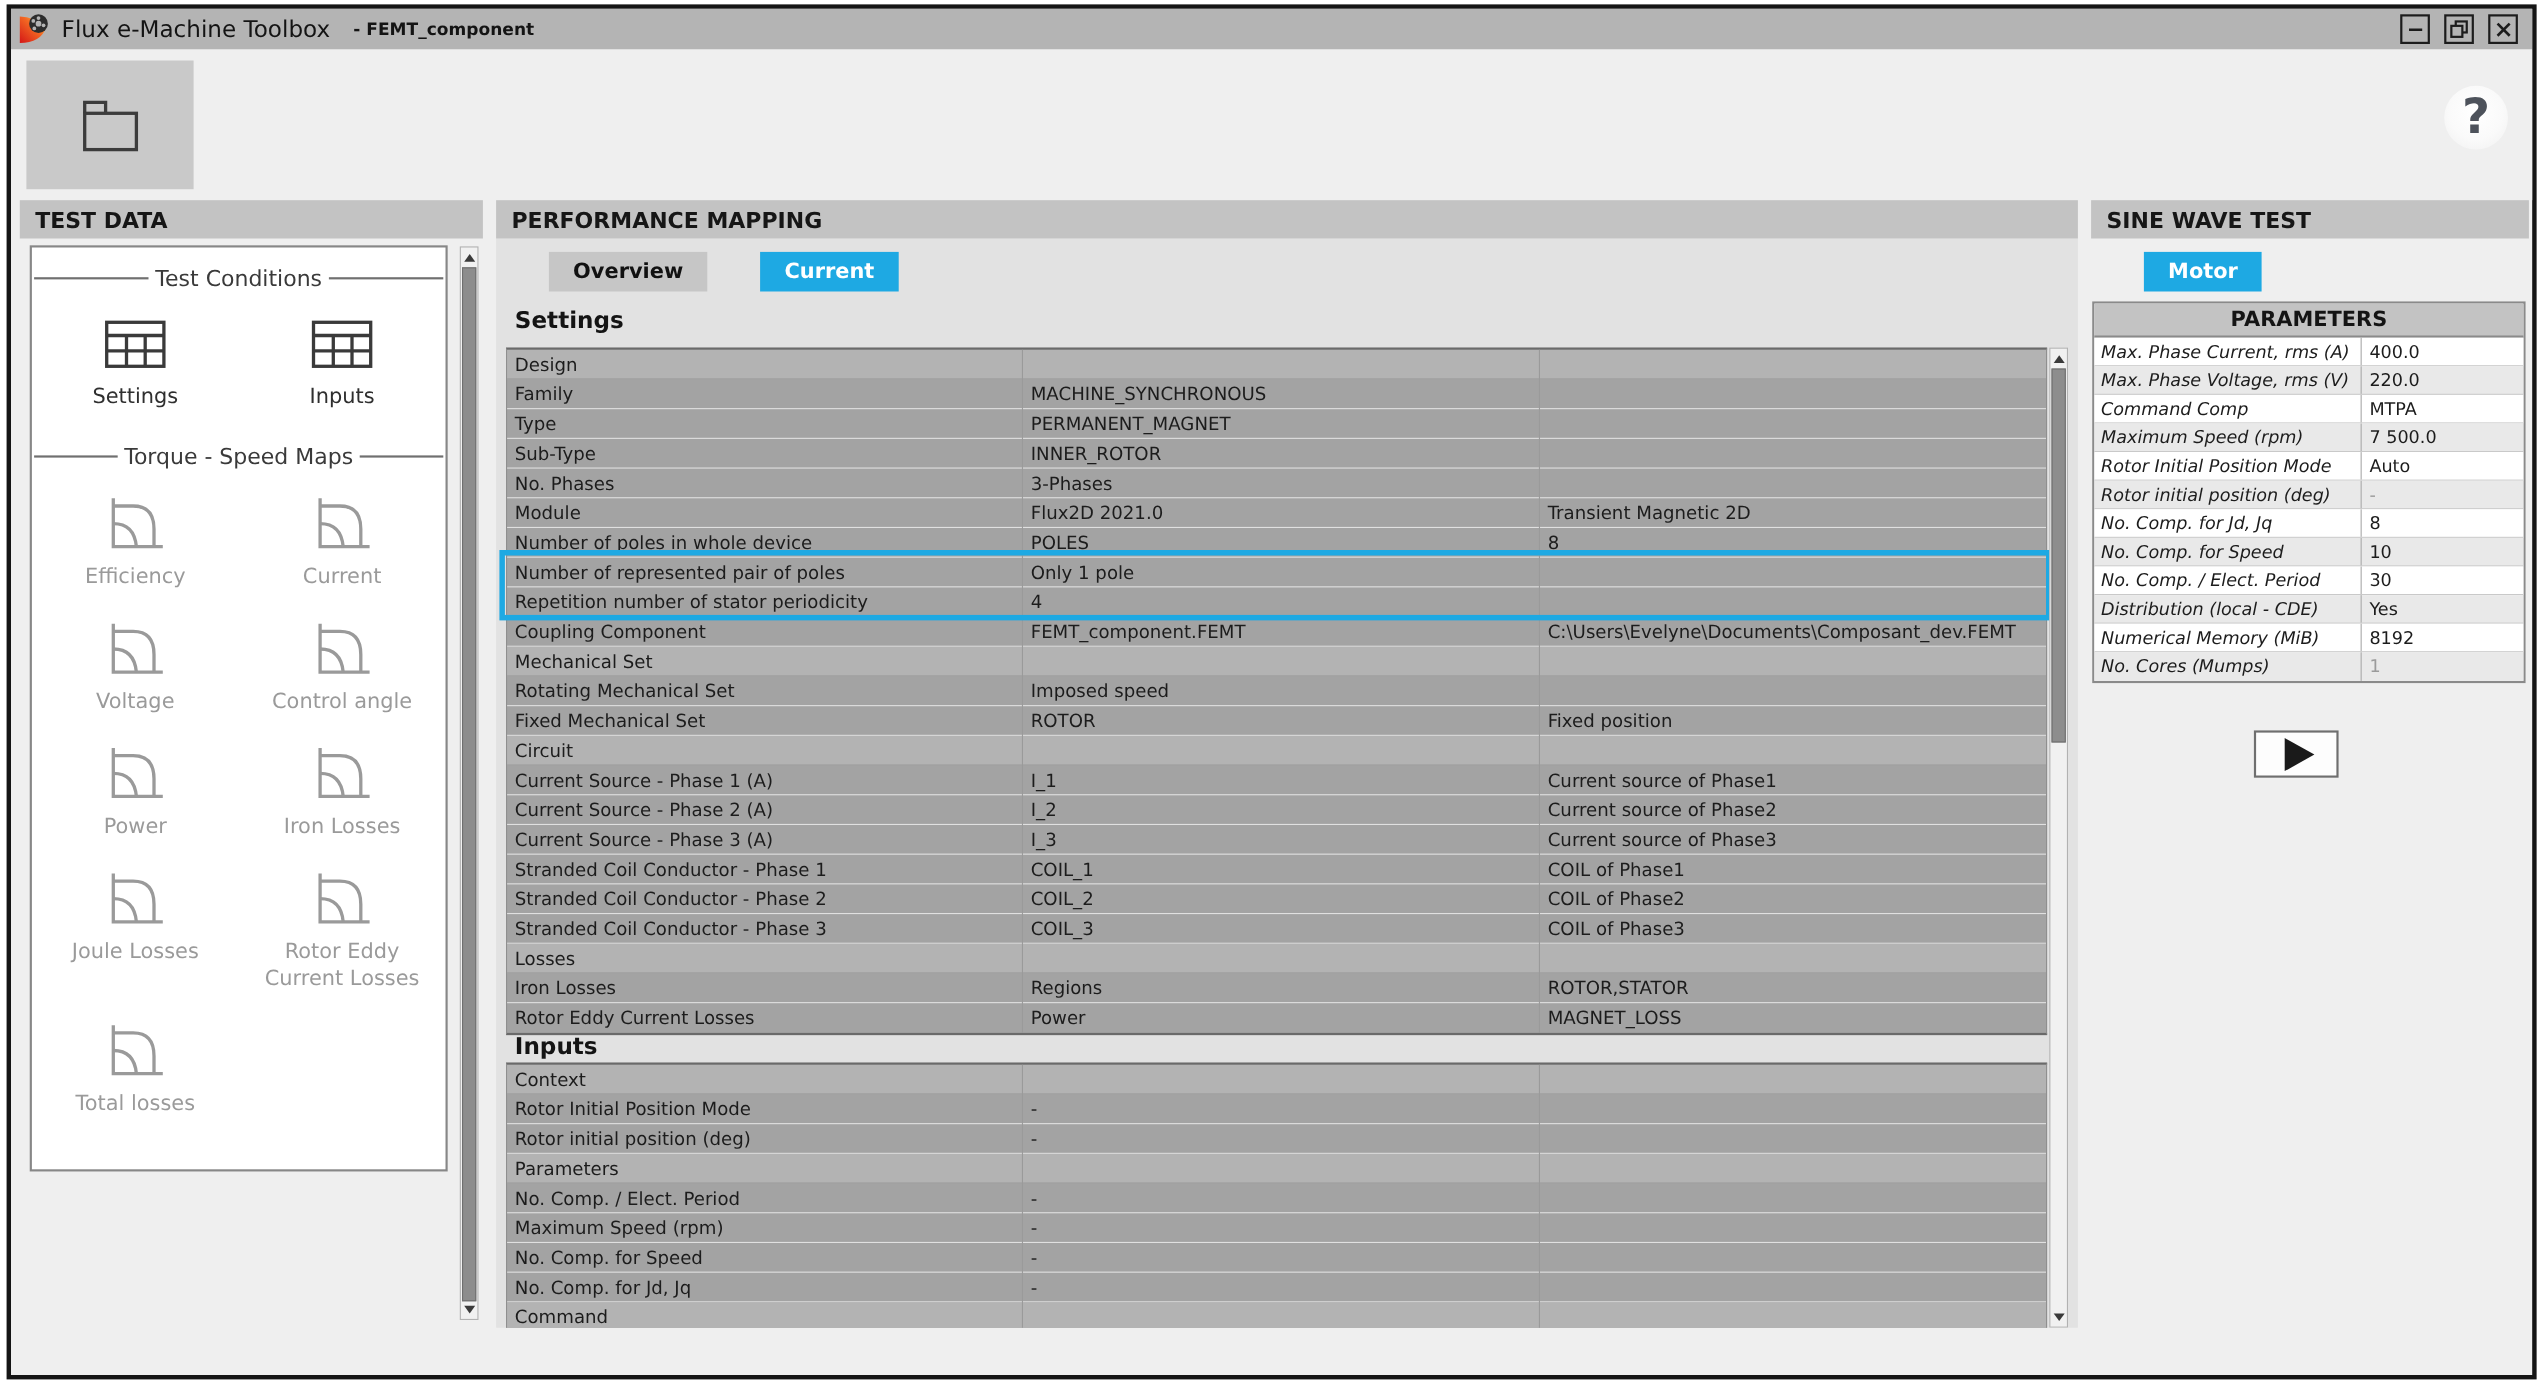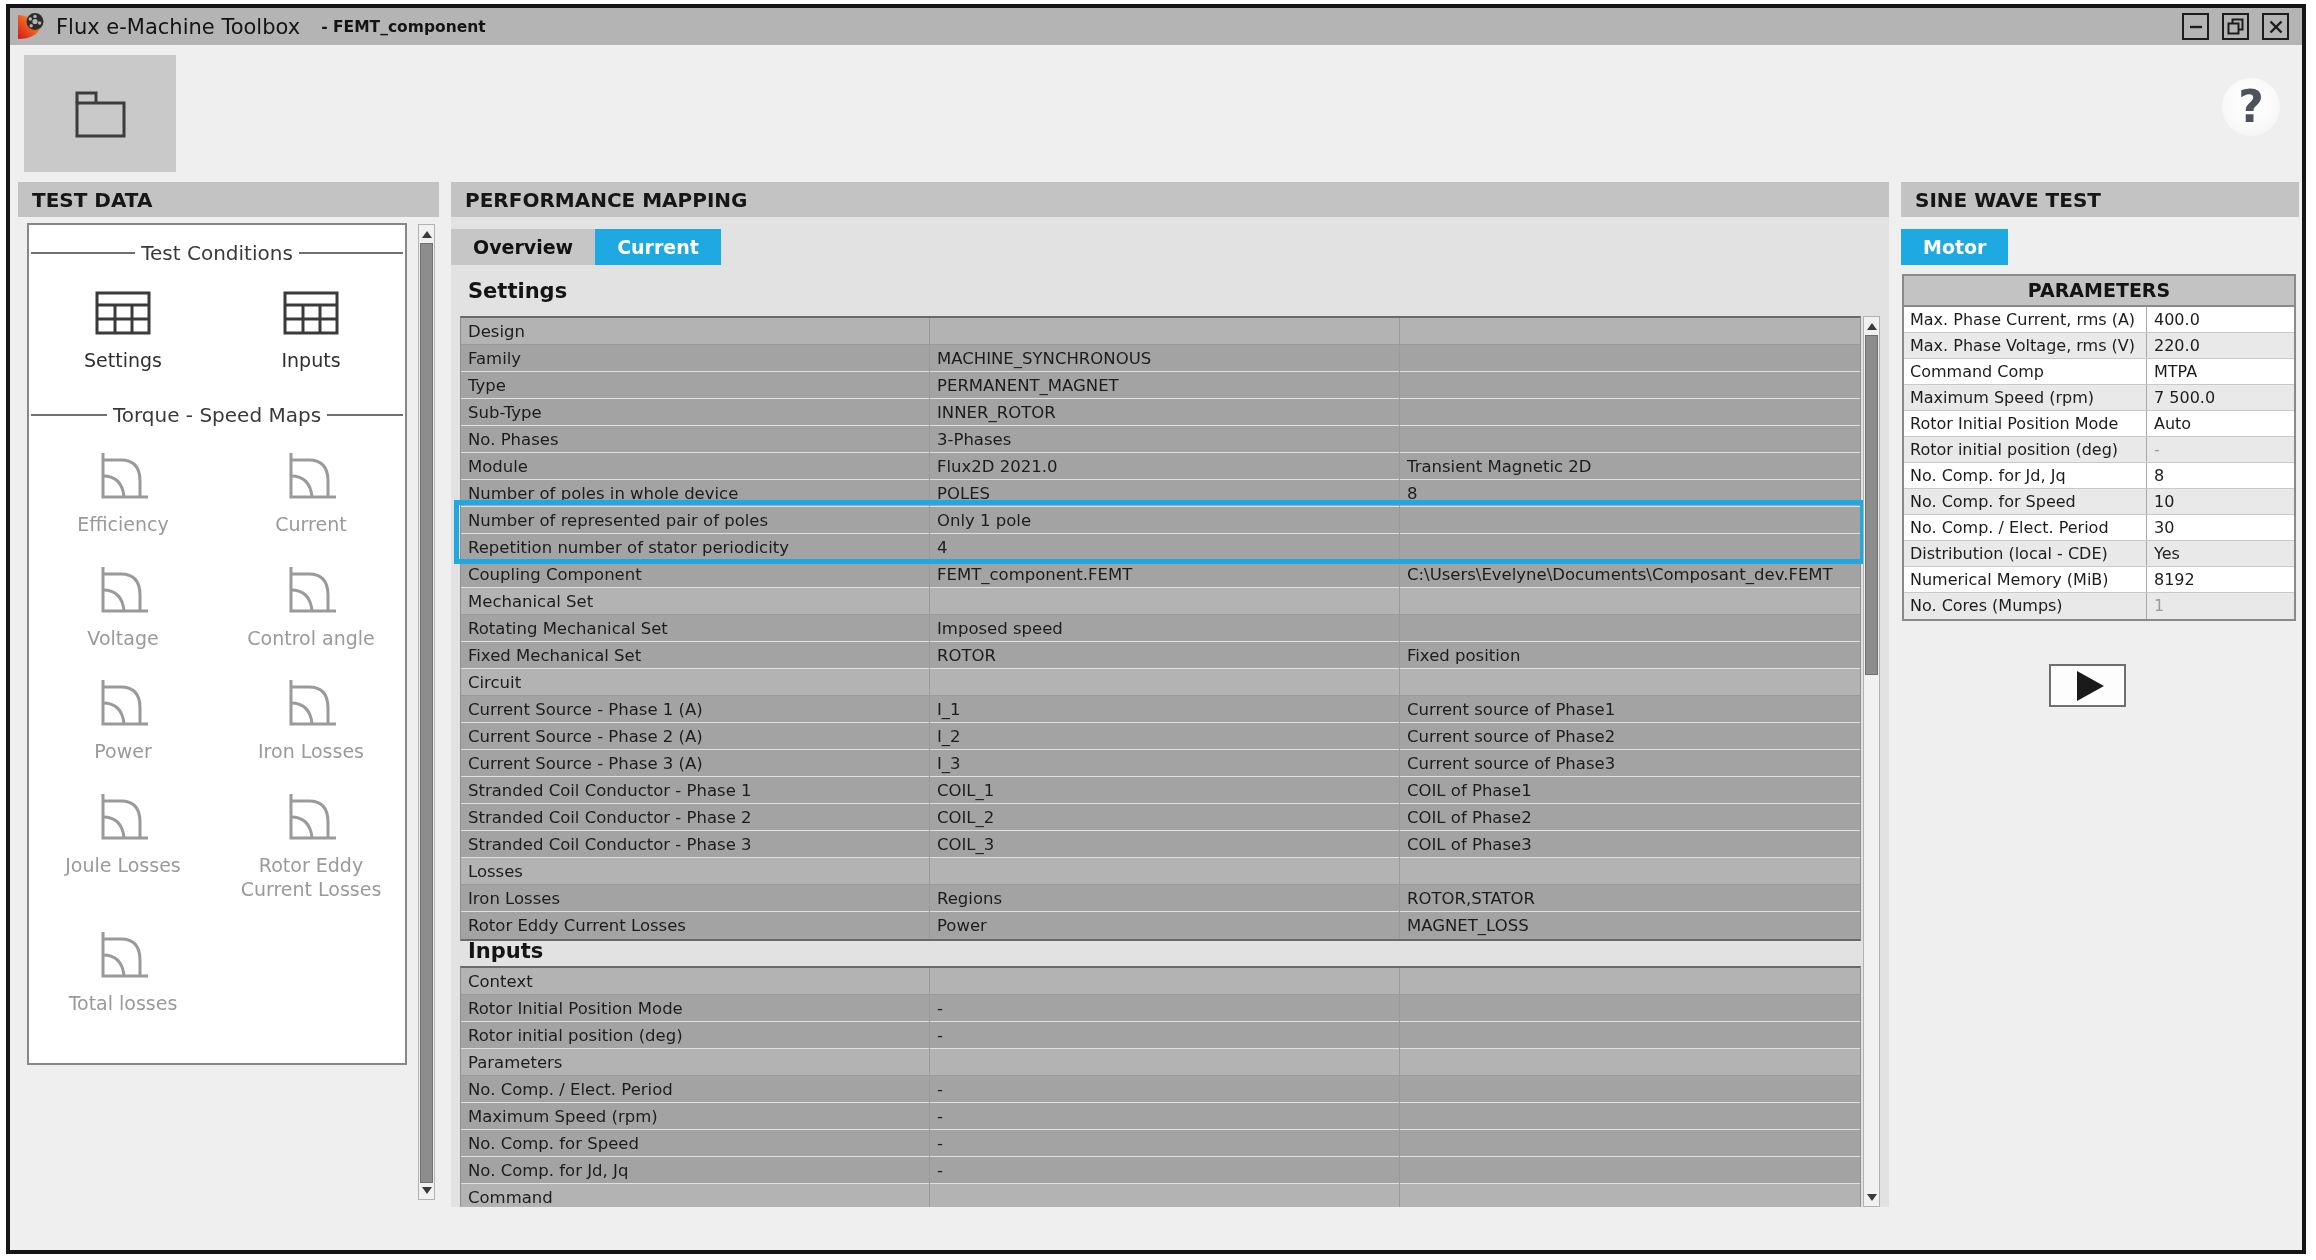--- a/index.html
+++ b/index.html
@@ -51,21 +51,21 @@
   .sb-arrow.up{top:1px;}
   .sb-arrow.down{bottom:1px;}
   .sb-arrow.up::after{content:"";border-left:5px solid transparent;border-right:5px solid transparent;
     border-bottom:7px solid #3a3a3a;}
   .sb-arrow.down::after{content:"";border-left:5px solid transparent;border-right:5px solid transparent;
     border-top:7px solid #3a3a3a;}
   .sb-thumb{position:absolute;left:1px;width:13px;background:#8d8d8d;border:1px solid #6f6f6f;box-sizing:border-box;}
   
   .tabs{position:absolute;left:0;top:12px;display:flex;}
   .tab{height:36px;padding:0 22px;display:flex;align-items:center;font-size:19px;font-weight:bold;
-    background:#c6c6c6;color:#111;}
+    background:#c6c6c6;color:#111;margin-left:48px;}
   .tab.active{background:var(--accent);color:#ffffff;}
   
   .sec-heading{position:absolute;left:17px;font-size:21px;font-weight:bold;color:#141414;}
   .dtable{position:absolute;left:9px;width:1399px;background:#a3a3a3;
     border-top:2px solid #6a6a6a;border-bottom:2px solid #6a6a6a;
     border-left:1px solid #8f8f8f;border-right:1px solid #8f8f8f;box-sizing:content-box;}
   .trow{display:flex;height:27px;line-height:27px;font-size:16.5px;color:#1c1c1c;
     border-bottom:1px solid #e0e0e0;box-sizing:border-box;white-space:nowrap;}
   .trow:last-child{border-bottom:none;}
   .trow.sec{background:#b3b3b3;border-bottom:1px solid #9a9a9a;}
@@ -77,21 +77,21 @@
   
   .ptable{position:absolute;left:1px;top:57px;width:394px;background:#ffffff;
     border:2px solid #8a8a8a;box-sizing:border-box;}
   .ptable .phead-row{height:29px;line-height:29px;background:#c3c3c3;text-align:center;
     font-size:19px;font-weight:bold;color:#141414;border-bottom:2px solid #8a8a8a;}
   .prow{display:flex;height:26px;line-height:26px;font-size:16px;color:#1c1c1c;
     border-bottom:1px solid #c9c9c9;box-sizing:border-box;white-space:nowrap;}
   .prow:last-child{border-bottom:none;}
   .prow:nth-child(odd){background:#ffffff;}
   .prow:nth-child(even){background:#e9e9e9;}
-  .prow .pl{width:243px;padding-left:6px;box-sizing:border-box;border-right:1px solid #a8a8a8;overflow:hidden;}
+  .prow .pl{width:243px;padding-left:6px;box-sizing:border-box;border-right:1px solid #a8a8a8;overflow:hidden;font-style:italic;}
   .prow .pv{flex:1;padding-left:7px;overflow:hidden;}
   .prow .pv.muted{color:#9b9b9b;}
   
   .run-btn{position:absolute;left:148px;top:447px;width:77px;height:43px;background:#fdfdfd;
     border:2px solid #6f6f6f;box-sizing:border-box;display:flex;align-items:center;justify-content:center;}
   .run-btn .tri{width:0;height:0;border-left:27px solid #1a1a1a;border-top:15px solid transparent;
     border-bottom:15px solid transparent;margin-left:6px;}
 </style>
 </head>
 <body>

